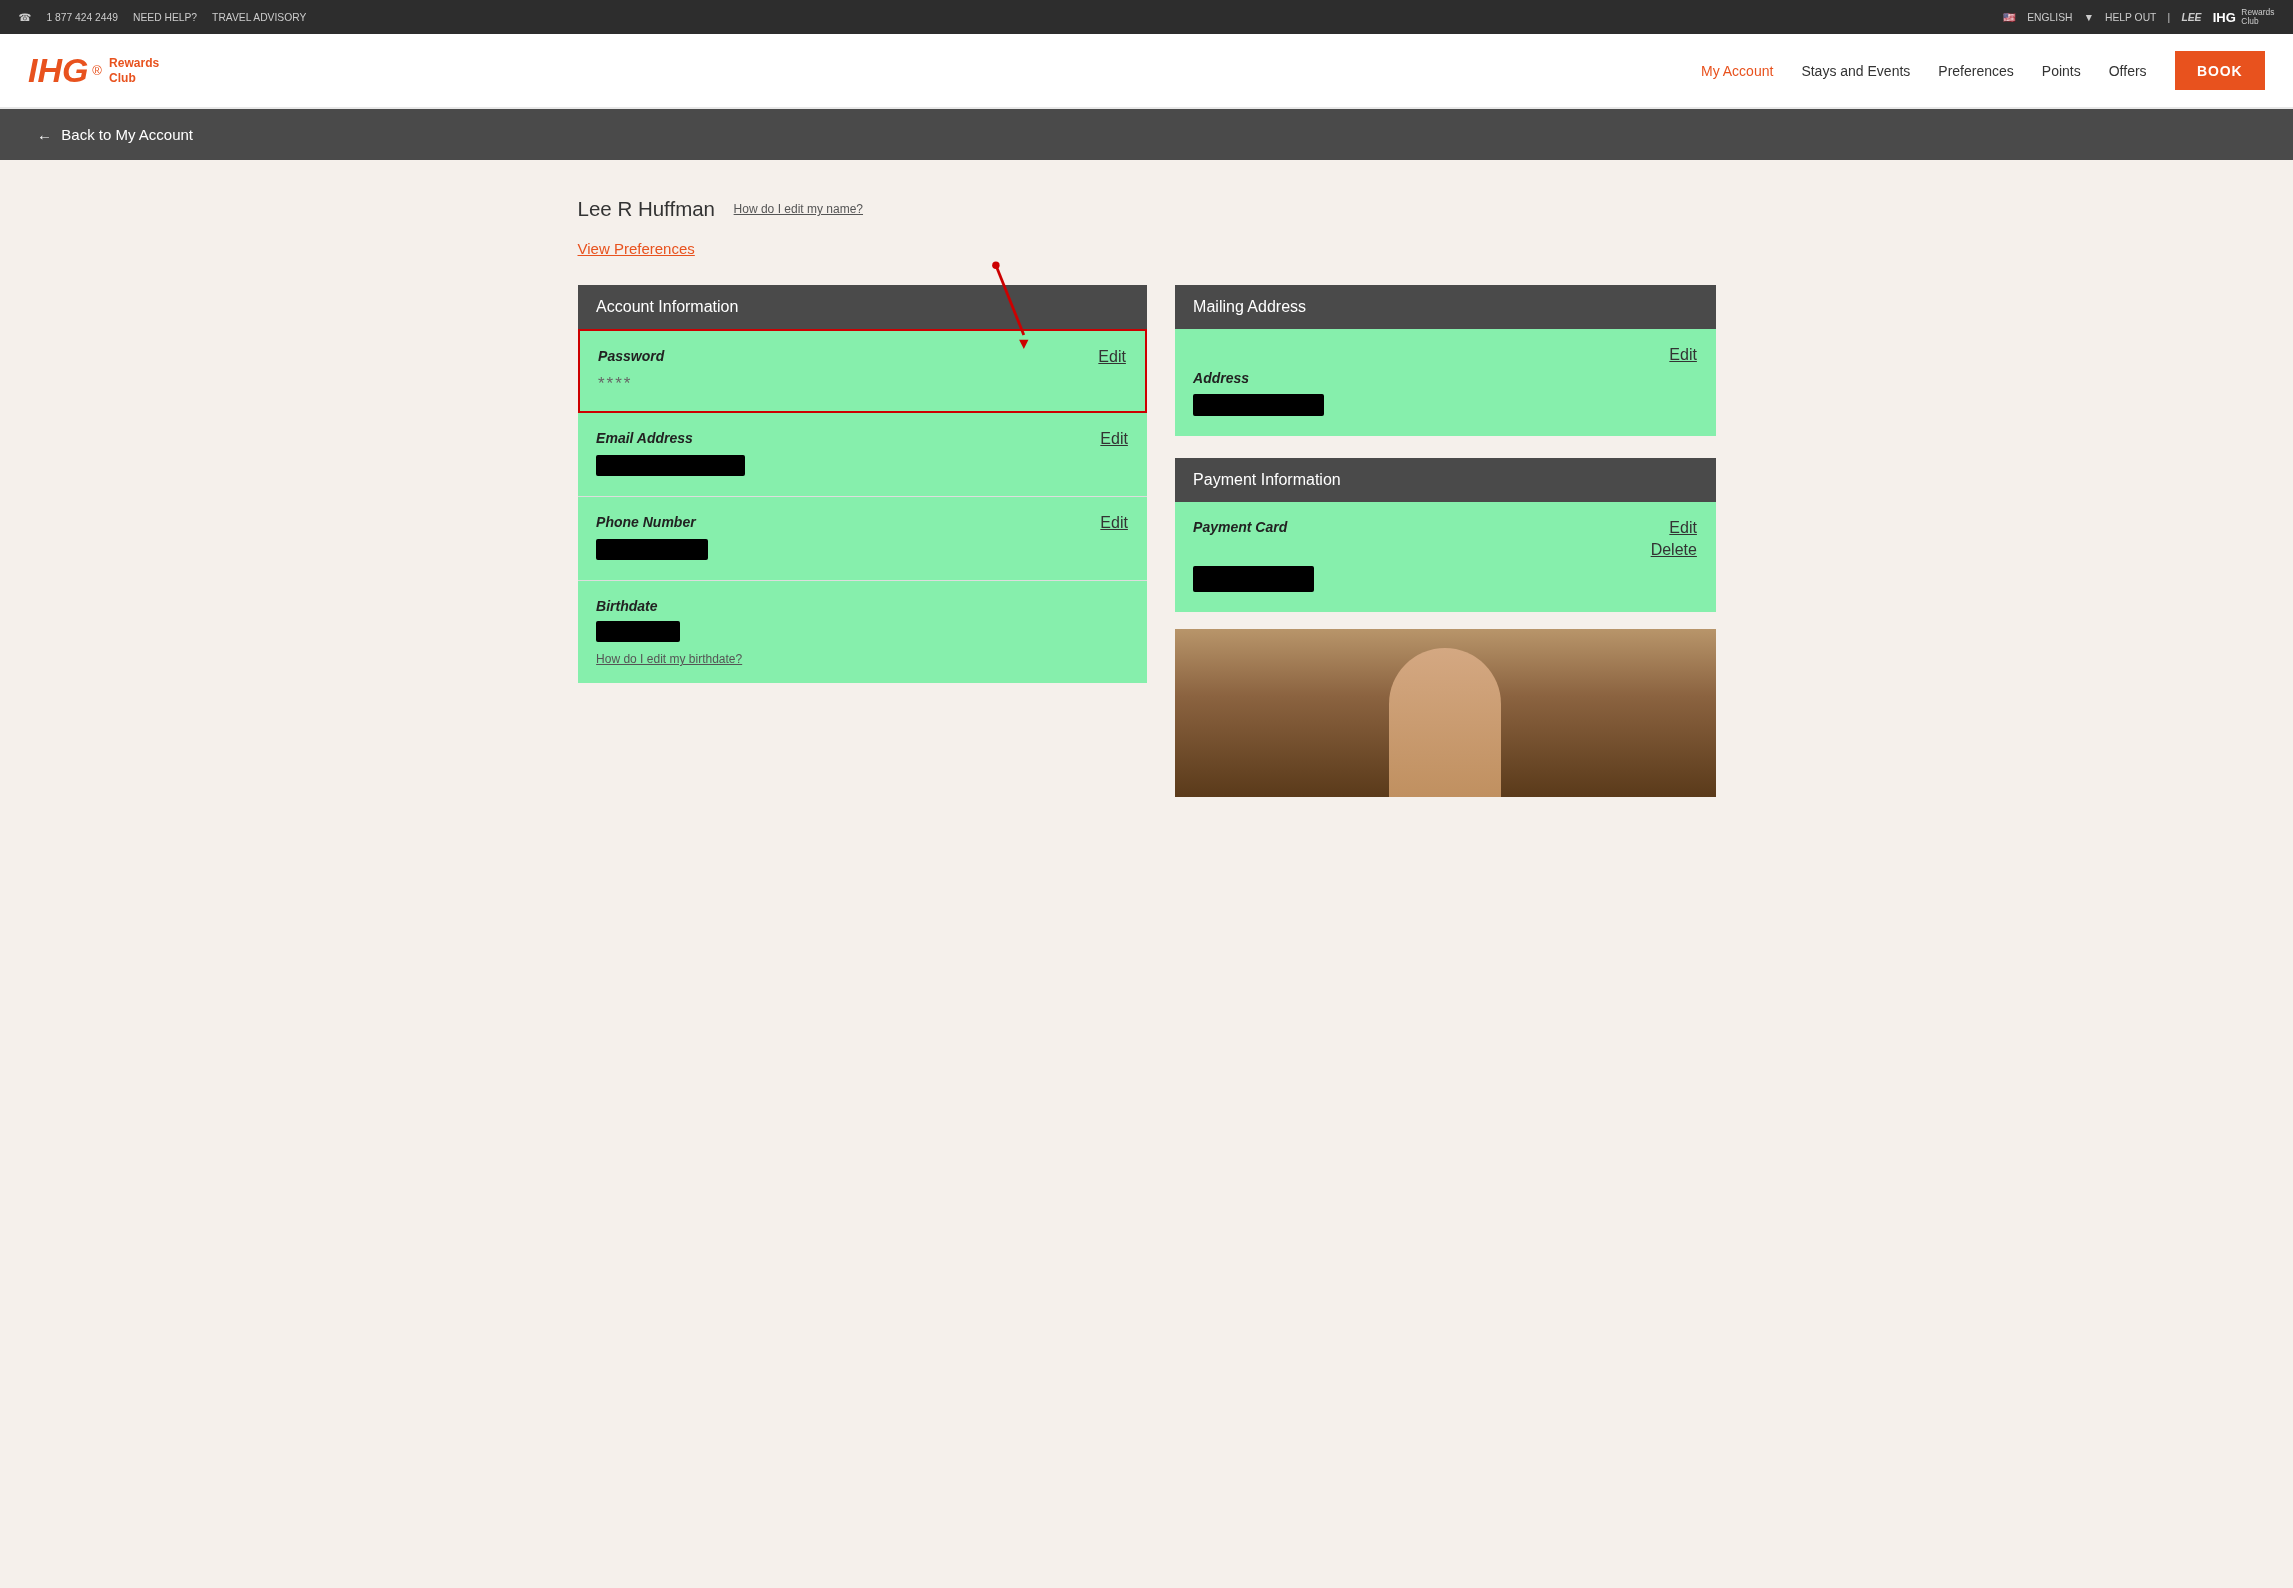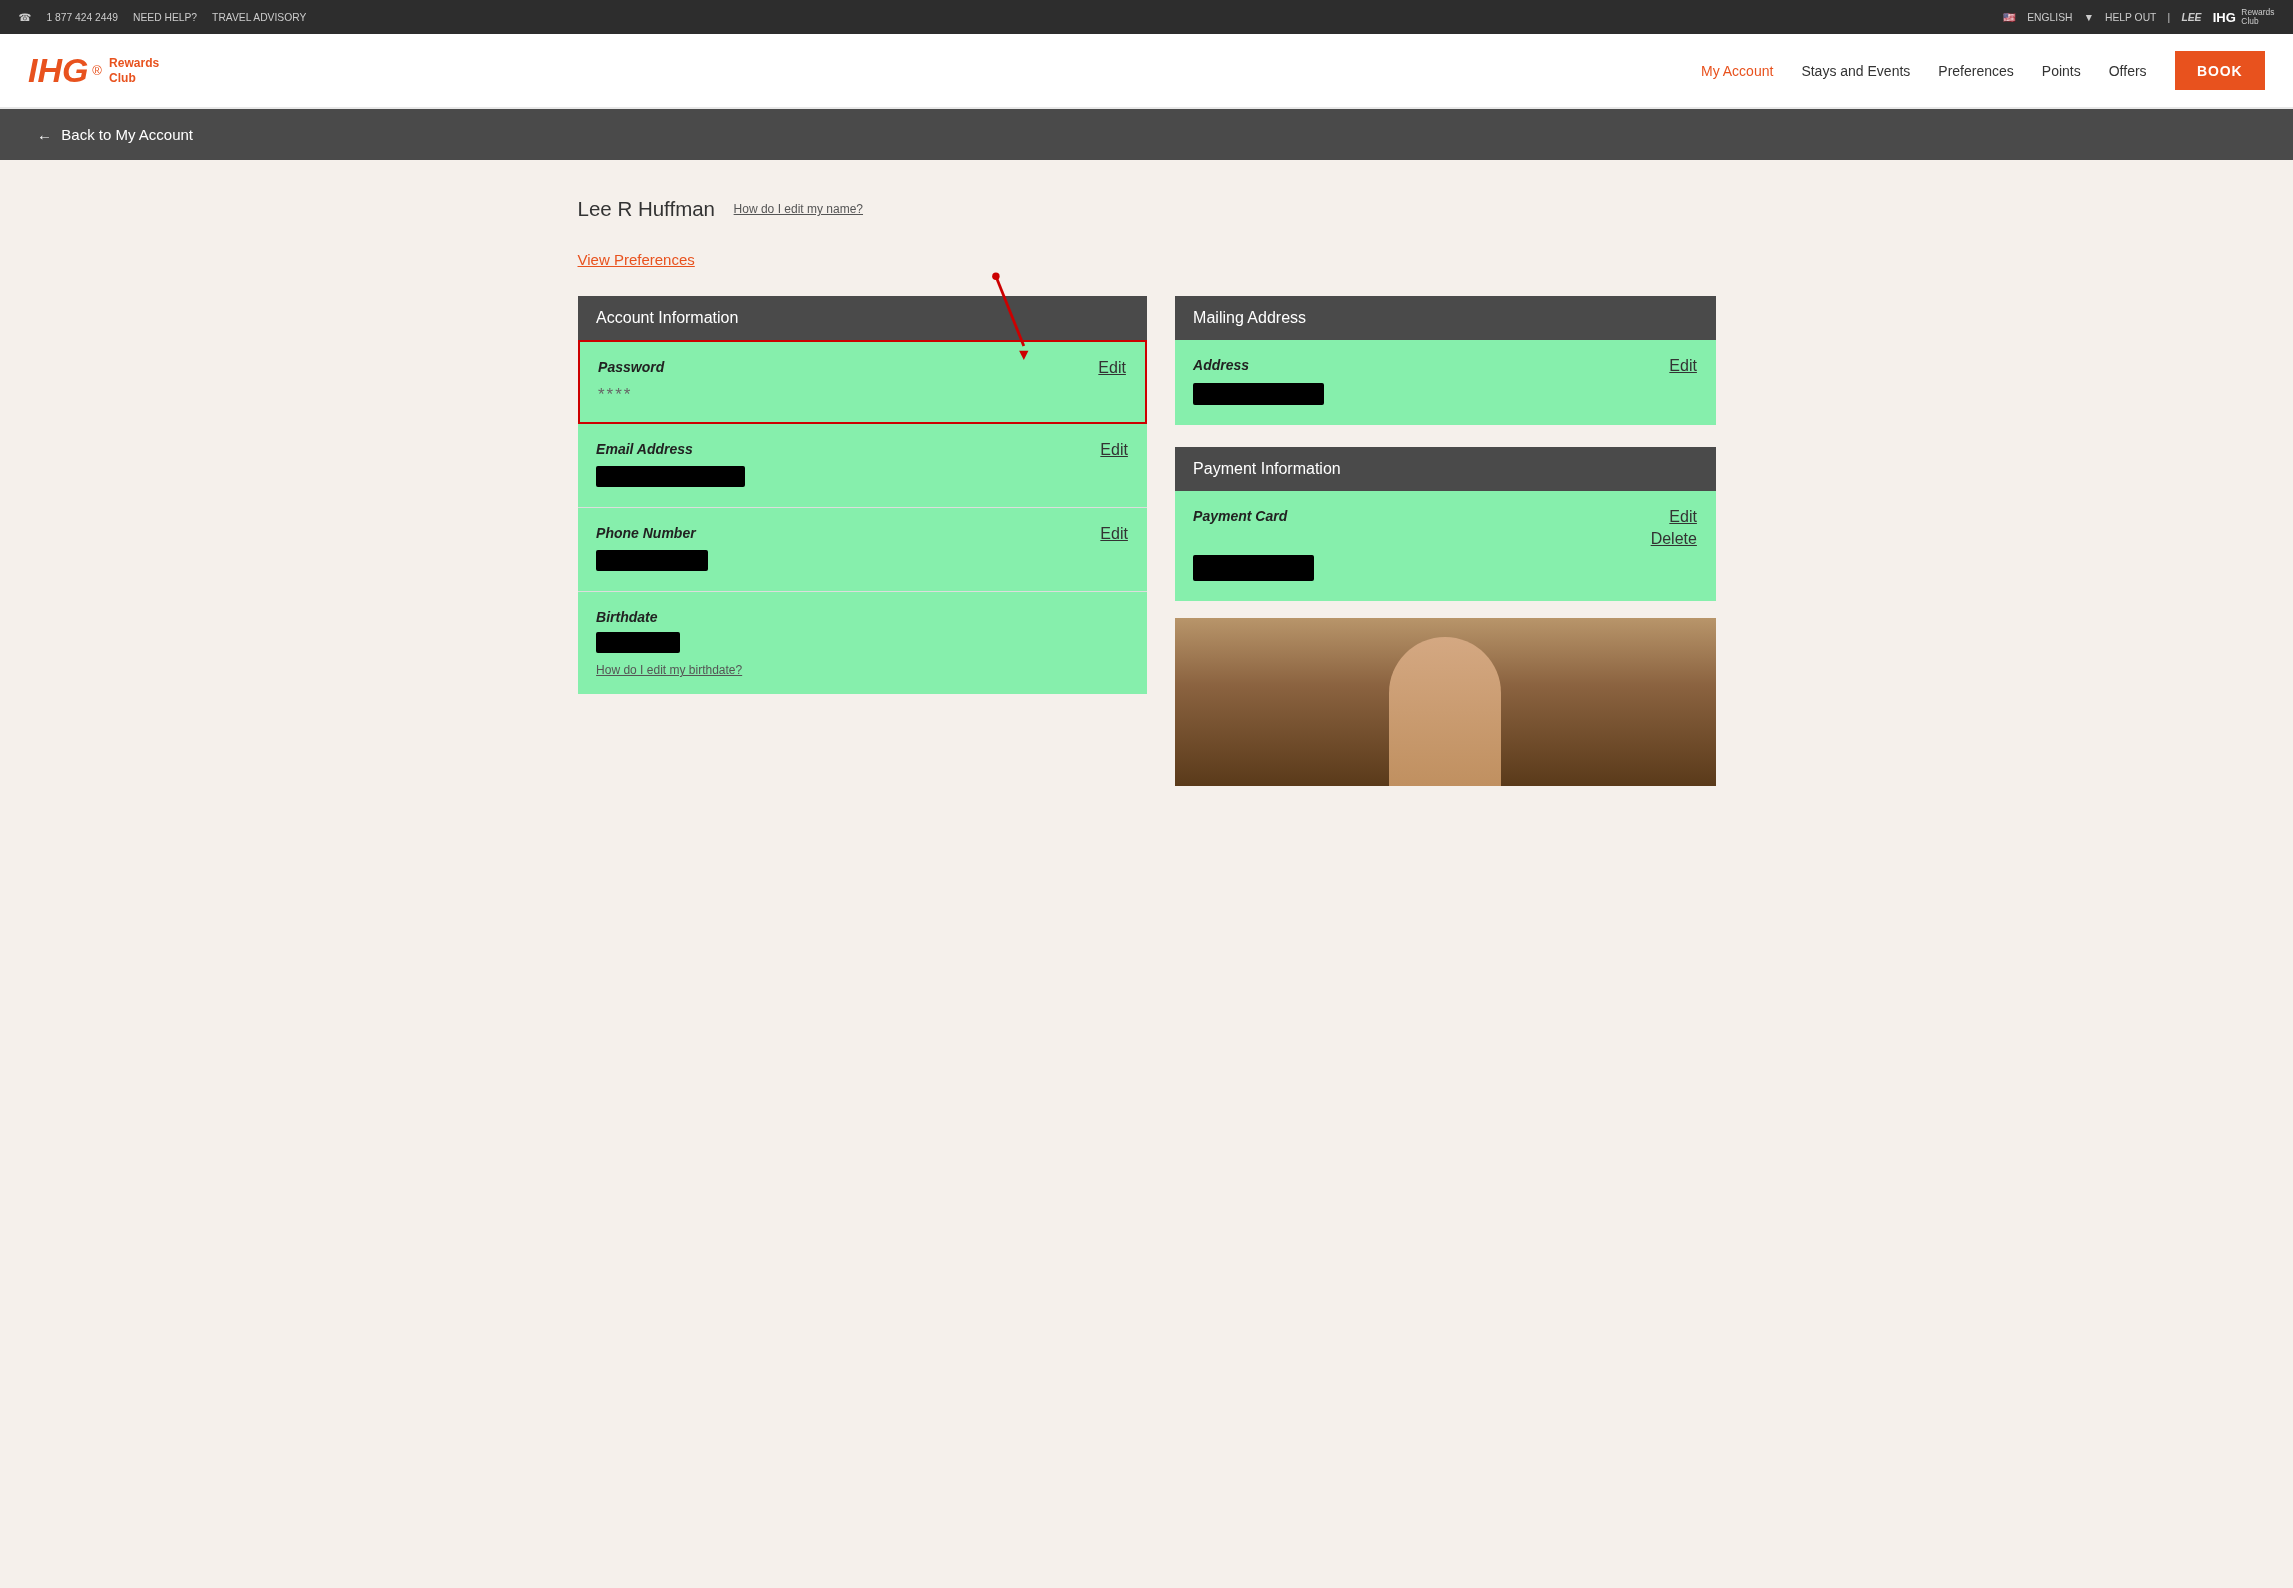--- a/index.html
+++ b/index.html
@@ -78,21 +78,21 @@
       font-style: italic;
       color: #222;
       margin-bottom: 9.3px;
     }
     .person-name {
       font-size: 20.5px;
       color: #333;
       display: flex;
       align-items: center;
       gap: 18.6px;
-      margin-bottom: 30px;
+      margin-bottom: 19px;
     }
     .how-edit-link {
       font-size: 12px;
       color: #555;
       text-decoration: underline;
       cursor: pointer;
     }
     .view-prefs-link {
       color: #e8521e;
       font-size: 15px;
@@ -360,21 +360,21 @@
       </div>
     </div>
 
     <div class="col-right">
 
       <div style="margin-bottom: 22.4px;">
         <div class="section-header">Mailing Address</div>
         <div class="section-body">
           <div class="right-field-row">
             <div class="field-label">
-              <span style="font-style:italic; font-weight:bold;">Address</span>
+              <span style="font-style:italic; font-weight:bold;margin-top:24px;">Address</span>
               <a class="field-edit">Edit</a>
             </div>
             <div class="field-value">
               <span class="redacted" style="width: 131px; height: 22.4px;"></span>
             </div>
           </div>
         </div>
       </div>
 
       <div style="margin-bottom: 17px;">

